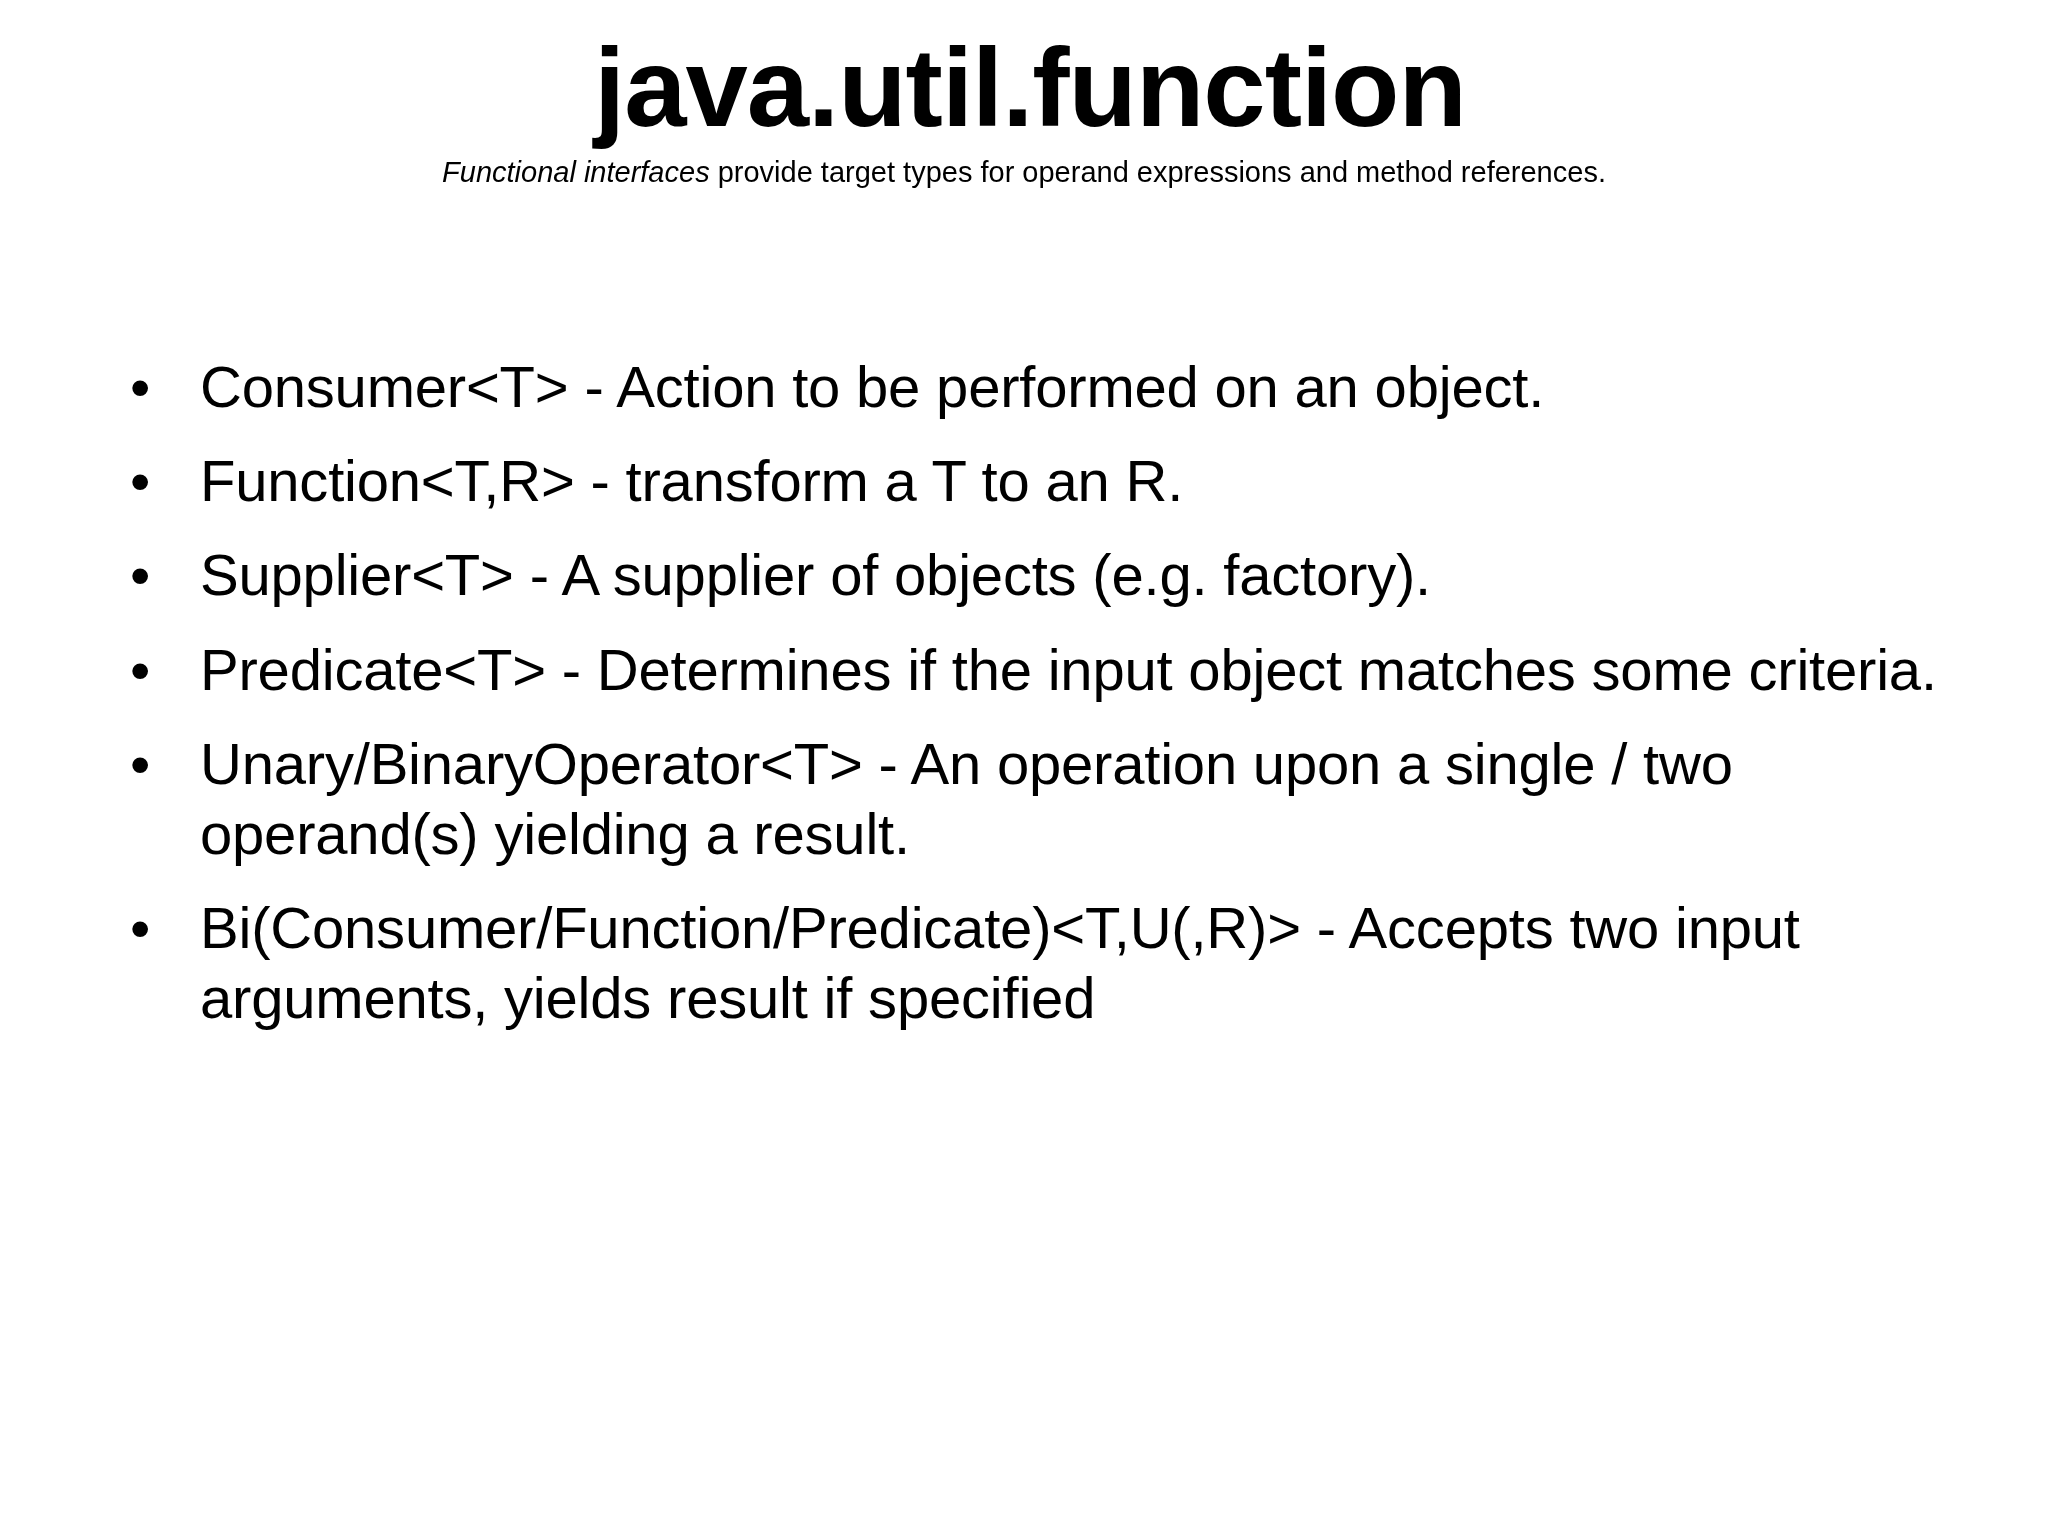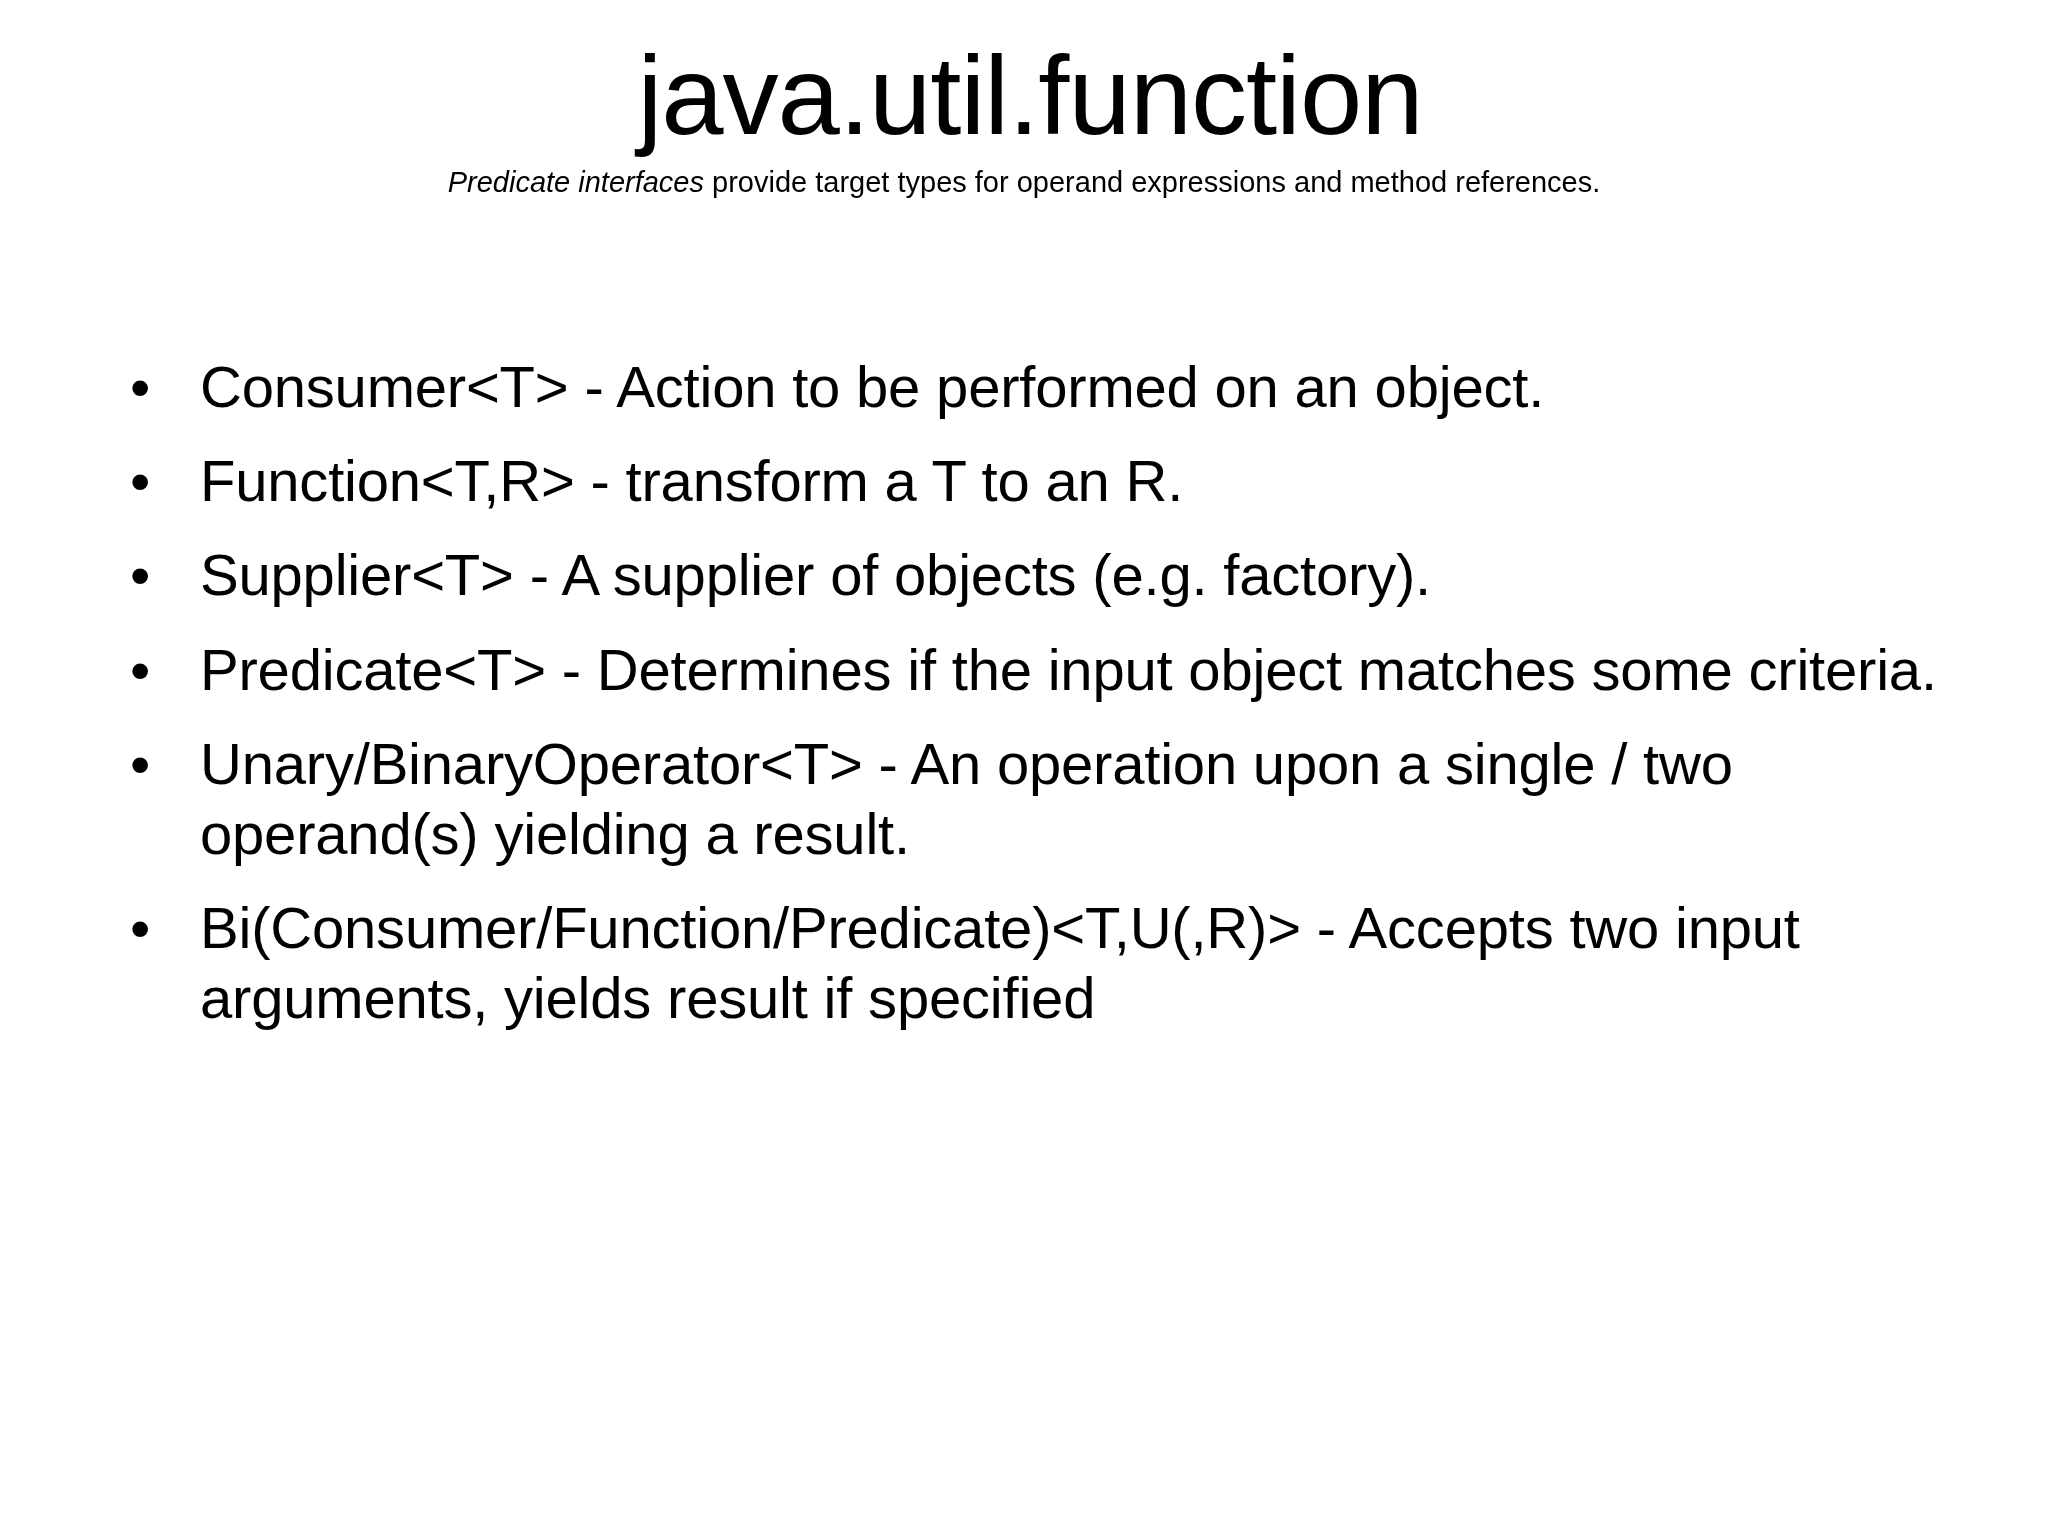--- a/index.html
+++ b/index.html
@@ -30,24 +30,24 @@
     left: 0;
     top: 28px;
     width: 2048px;
     text-align: center;
   }
 
   .slide-title {
     font-family: "Liberation Sans", sans-serif;
     font-size: 112px;
     line-height: 1.08;
-    font-weight: 400;
+    font-weight: 700;
     letter-spacing: -1px;
     color: #000000;
-    margin: 8px;
+    margin: 0;
     white-space: nowrap;
     padding-left: 12px;
   }
 
   .slide-subtitle {
     font-family: "Liberation Sans", sans-serif;
     font-size: 29px;
     line-height: 1.2;
     font-weight: 400;
     color: #000000;
@@ -105,21 +105,21 @@
   }
 </style>
 </head>
 <body>
 
 <div id="slide">
 
   <div class="slide-header">
     <h1 class="slide-title">java.util.function</h1>
     <p class="slide-subtitle">
-      <span class="em">Predicate interfaces</span><span> provide target types for operand expressions and method references.</span>
+      <span class="em">Functional interfaces</span><span> provide target types for operand expressions and method references.</span>
     </p>
   </div>
 
   <div class="slide-body">
     <ul class="bullet-list">
 
       <li class="bullet-item">
         <span class="bullet-marker">•</span>
         <span class="bullet-text">Consumer&lt;T&gt; - Action to be performed on an object.</span>
       </li>

